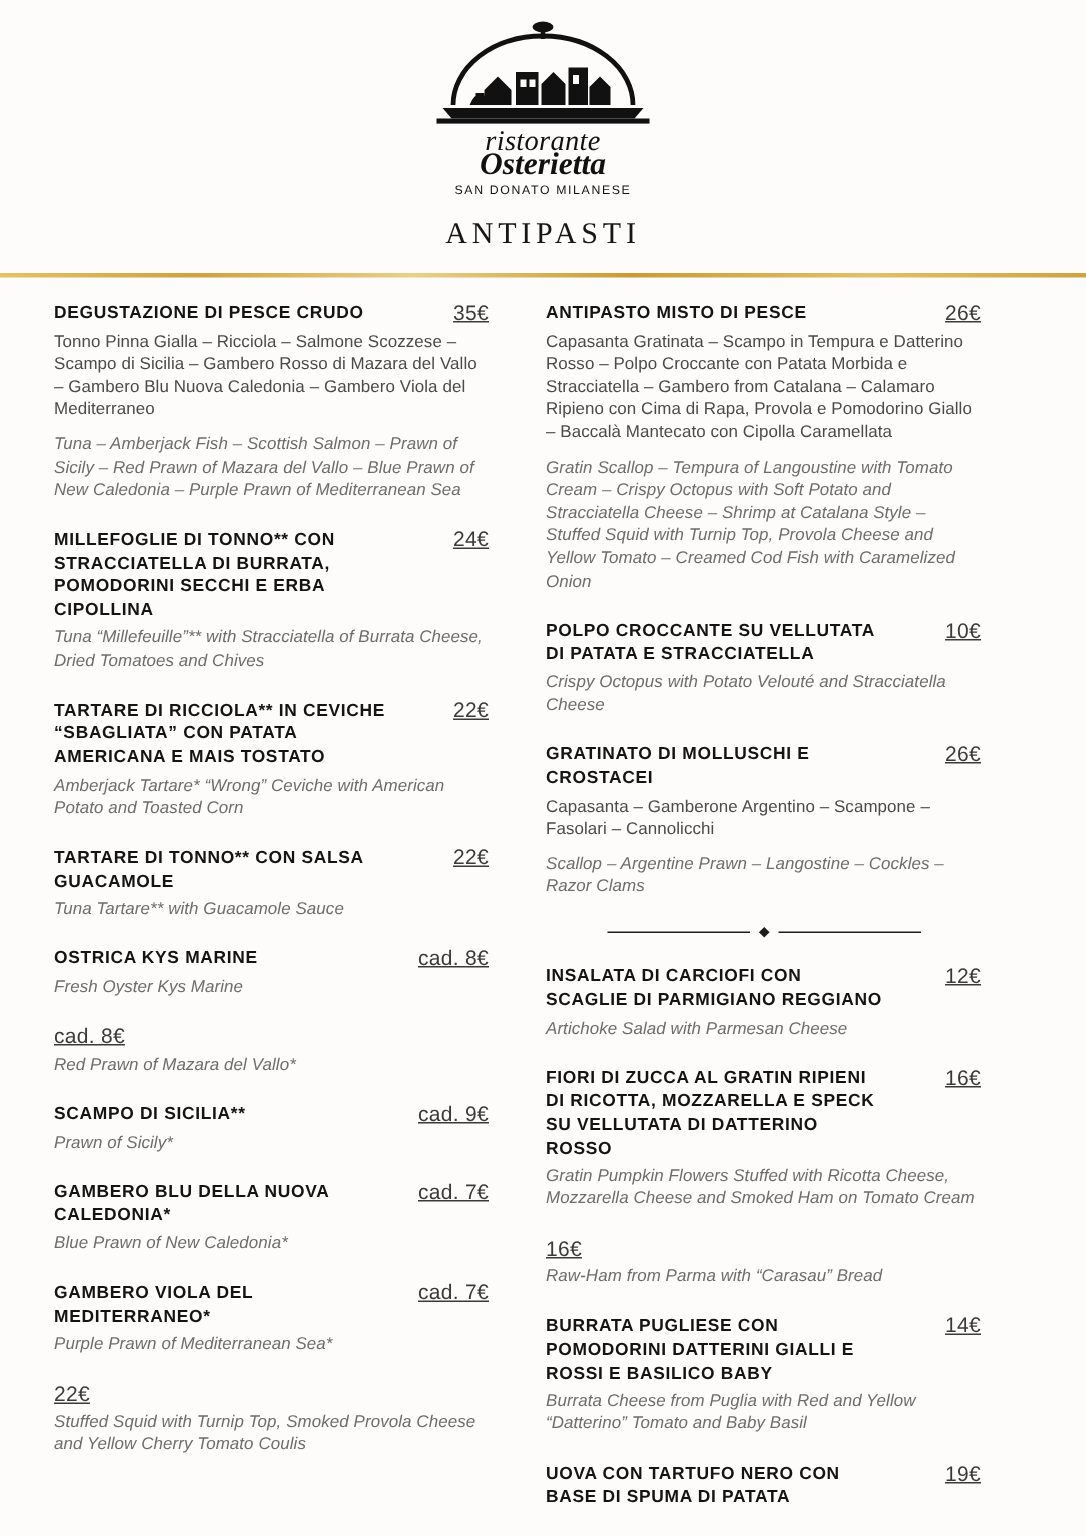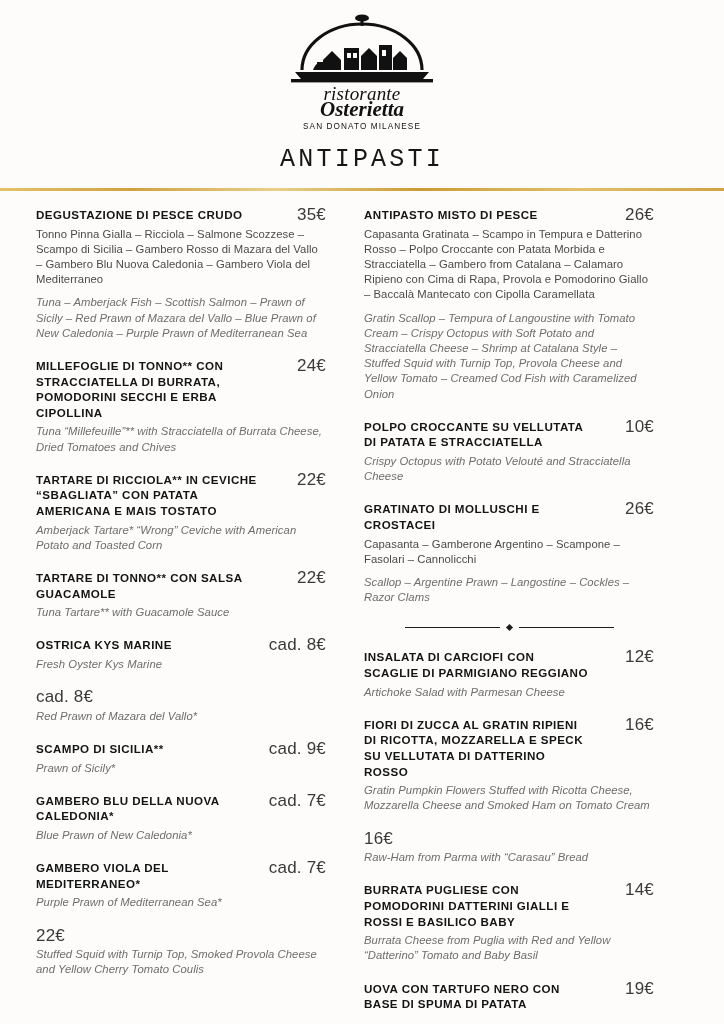--- a/index.html
+++ b/index.html
@@ -31,22 +31,22 @@
   .logo {
     width: 150px;
     text-align: center;
     color: #0d0d0d;
   }
   .logo svg { display: block; }
 
   
   .section-title {
     text-align: center;
-    font-family: Liberation Mono, monospace;
-    font-size: 25px;
+    font-family: Liberation Serif, serif;
+    font-size: 20px;
     letter-spacing: 3.2px;
     font-weight: 400;
     color: #161616;
     margin-top: 14px;
     margin-bottom: 0;
   }
   .gold-rule {
     margin-top: 14px;
     height: 3px;
     width: 100%;
@@ -79,27 +79,28 @@
   .item-name {
     font-size: 11.6px;
     font-weight: bold;
     letter-spacing: 0.45px;
     line-height: 15.6px;
     color: #141414;
     text-transform: uppercase;
     max-width: 225px;
   }
   .item-price {
-    font-size: 17px;
+    font-size: 14px;
     font-weight: 400;
     color: #3a3a3a;
     white-space: nowrap;
     letter-spacing: 0.2px;
     line-height: 15.6px;
     flex: 0 0 auto;
+    text-decoration: underline;
   }
   .desc-it {
     font-size: 11.3px;
     line-height: 15.2px;
     color: #4a4a4a;
     margin-top: 4px;
     letter-spacing: 0.05px;
   }
   .desc-en {
     font-size: 11.3px;

